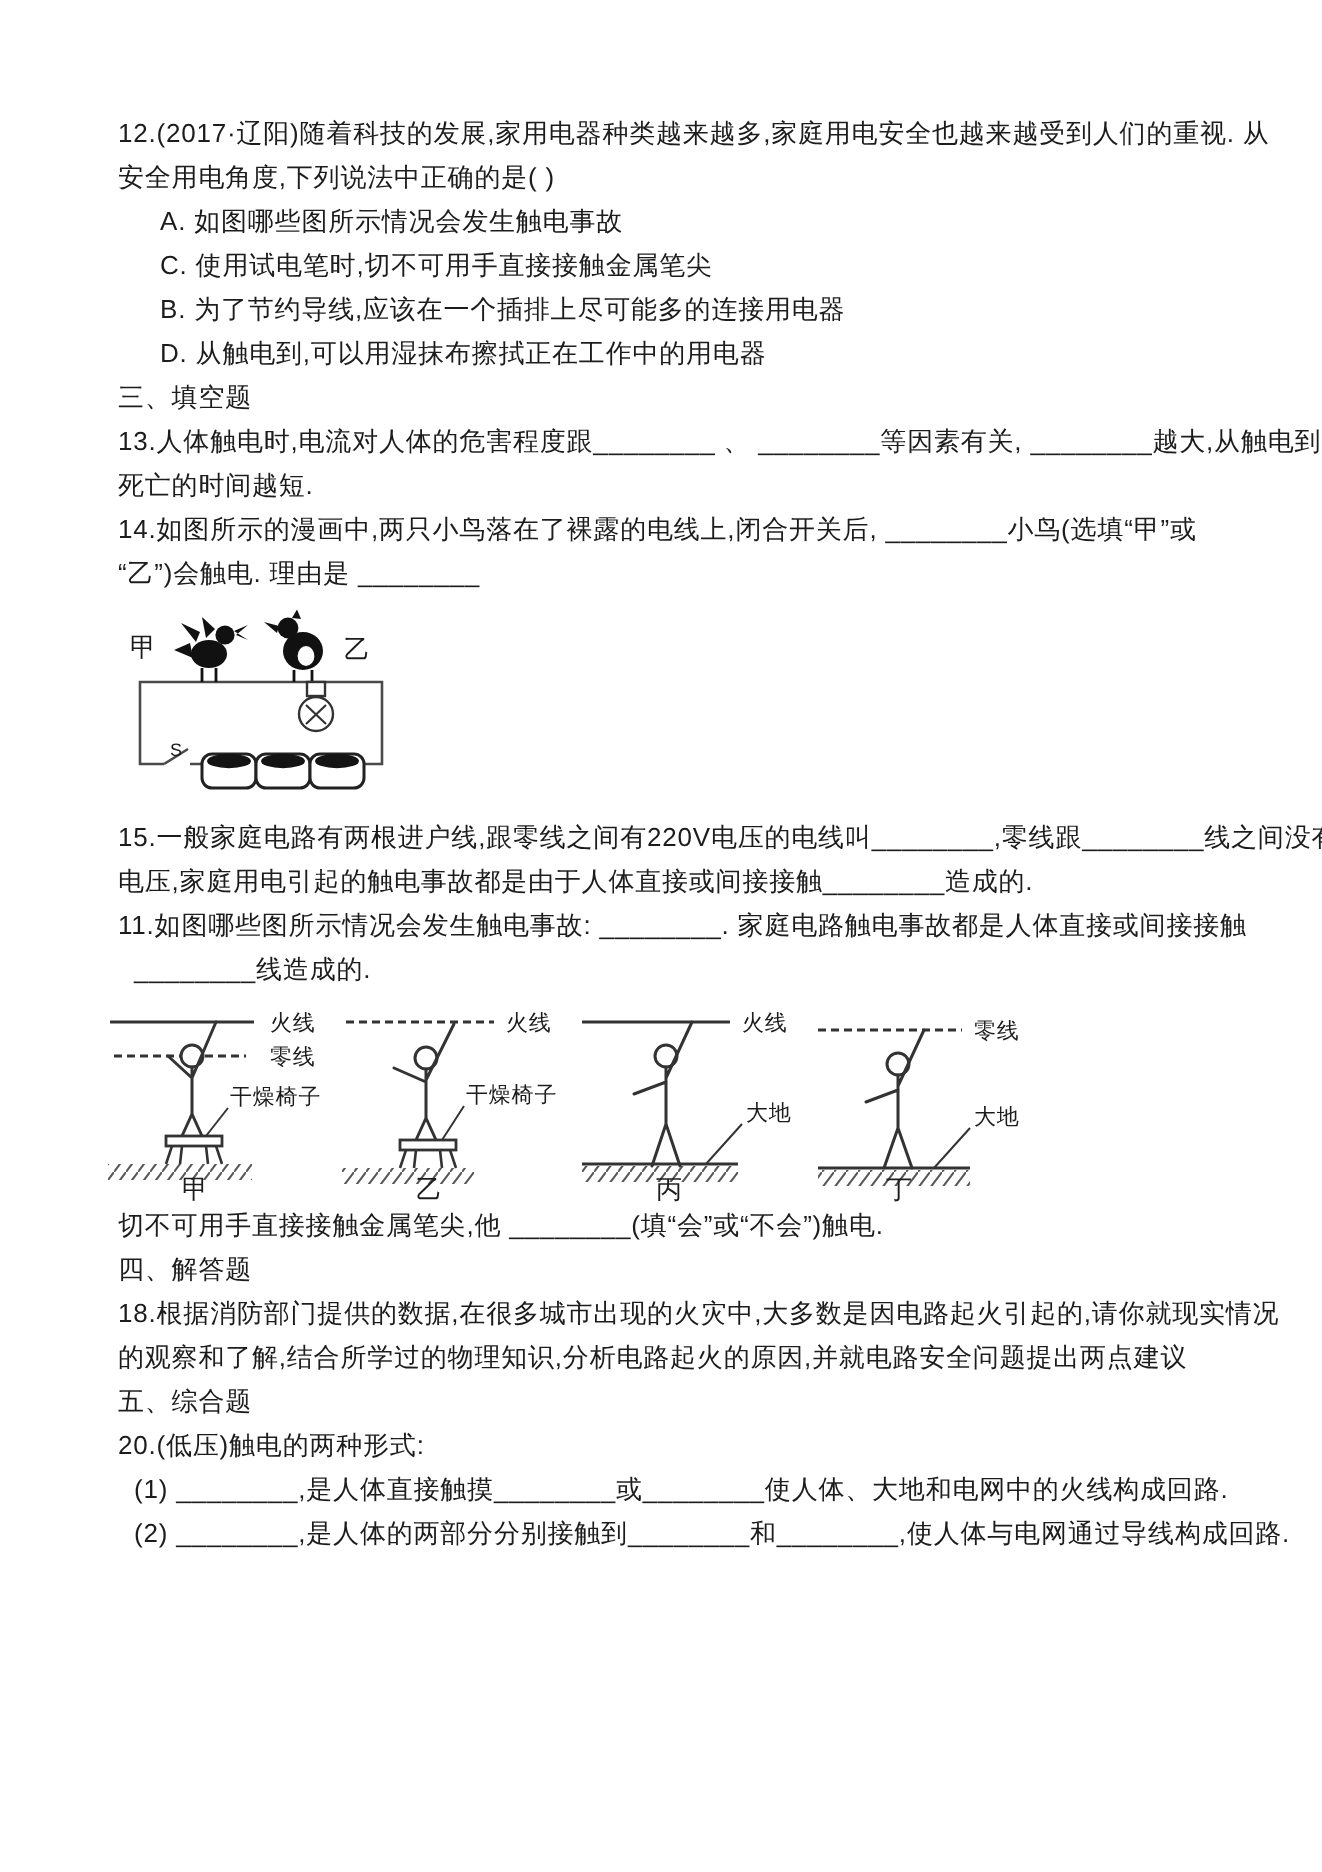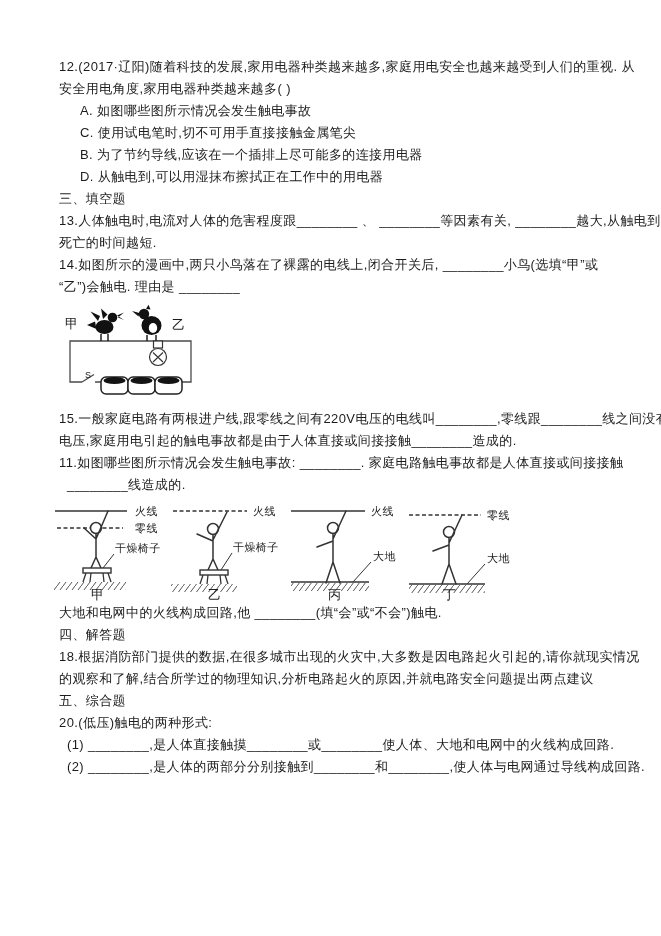--- a/index.html
+++ b/index.html
@@ -22,21 +22,21 @@
   .figname{font-size:13px;}
   .swlabel{font-size:9px;}
 </style>
 </head>
 <body>
 
 <div class="page">
   <div class="doc">
 
     <p class="ln">12.(2017·辽阳)随着科技的发展,家用电器种类越来越多,家庭用电安全也越来越受到人们的重视. 从</p>
-    <p class="ln">安全用电角度,家用电器种类越来越多(  )</p>
+    <p class="ln">安全用电角度,下列说法中正确的是(  )</p>
     <p class="ln opt">A. 如图哪些图所示情况会发生触电事故</p>
     <p class="ln opt">C. 使用试电笔时,切不可用手直接接触金属笔尖</p>
     <p class="ln opt">B. 为了节约导线,应该在一个插排上尽可能多的连接用电器</p>
     <p class="ln opt">D. 从触电到,可以用湿抹布擦拭正在工作中的用电器</p>
 
     <p class="sec ln">三、填空题</p>
 
     <p class="ln">13.人体触电时,电流对人体的危害程度跟________ 、 ________等因素有关, ________越大,从触电到</p>
     <p class="ln">死亡的时间越短.</p>
     <p class="ln">14.如图所示的漫画中,两只小鸟落在了裸露的电线上,闭合开关后, ________小鸟(选填“甲”或</p>
@@ -159,21 +159,21 @@
           </g>
           <text x="436" y="64" class="figlabel">大地</text>
           <path d="M434 66 L416 86" stroke="#333" stroke-width="1" fill="none"></path>
           <line x1="358" y1="86" x2="434" y2="86" stroke="#333" stroke-width="1.4"></line>
           <rect x="358" y="87" width="76" height="8" fill="url(#hatchp)"></rect>
           <text x="392" y="101" class="figname">丁</text>
         </g>
       </svg>
     </div>
 
-    <p class="ln">大地和电网中的火线构成回路,他 ________(填“会”或“不会”)触电.</p>
+    <p class="ln">切不可用手直接接触金属笔尖,他 ________(填“会”或“不会”)触电.</p>
 
     <p class="sec ln">四、解答题</p>
 
     <p class="ln">18.根据消防部门提供的数据,在很多城市出现的火灾中,大多数是因电路起火引起的,请你就现实情况</p>
     <p class="ln">的观察和了解,结合所学过的物理知识,分析电路起火的原因,并就电路安全问题提出两点建议</p>
 
     <p class="sec ln">五、综合题</p>
 
     <p class="ln">20.(低压)触电的两种形式:</p>
     <p class="ln indent1">(1)  ________,是人体直接触摸________或________使人体、大地和电网中的火线构成回路.</p>

